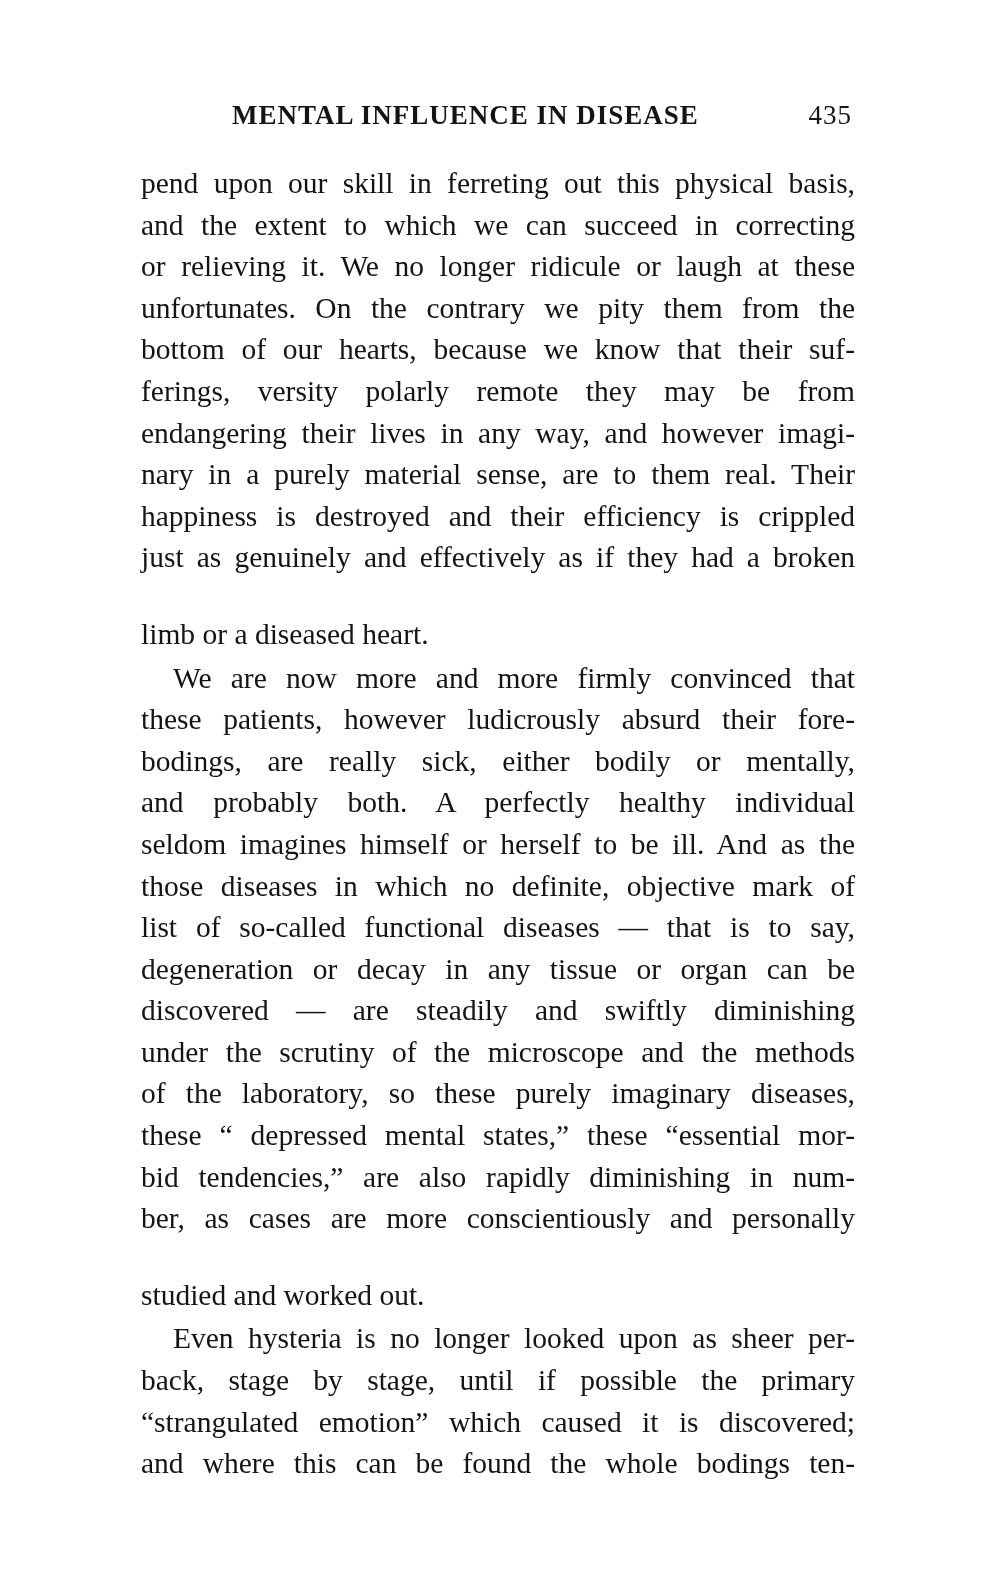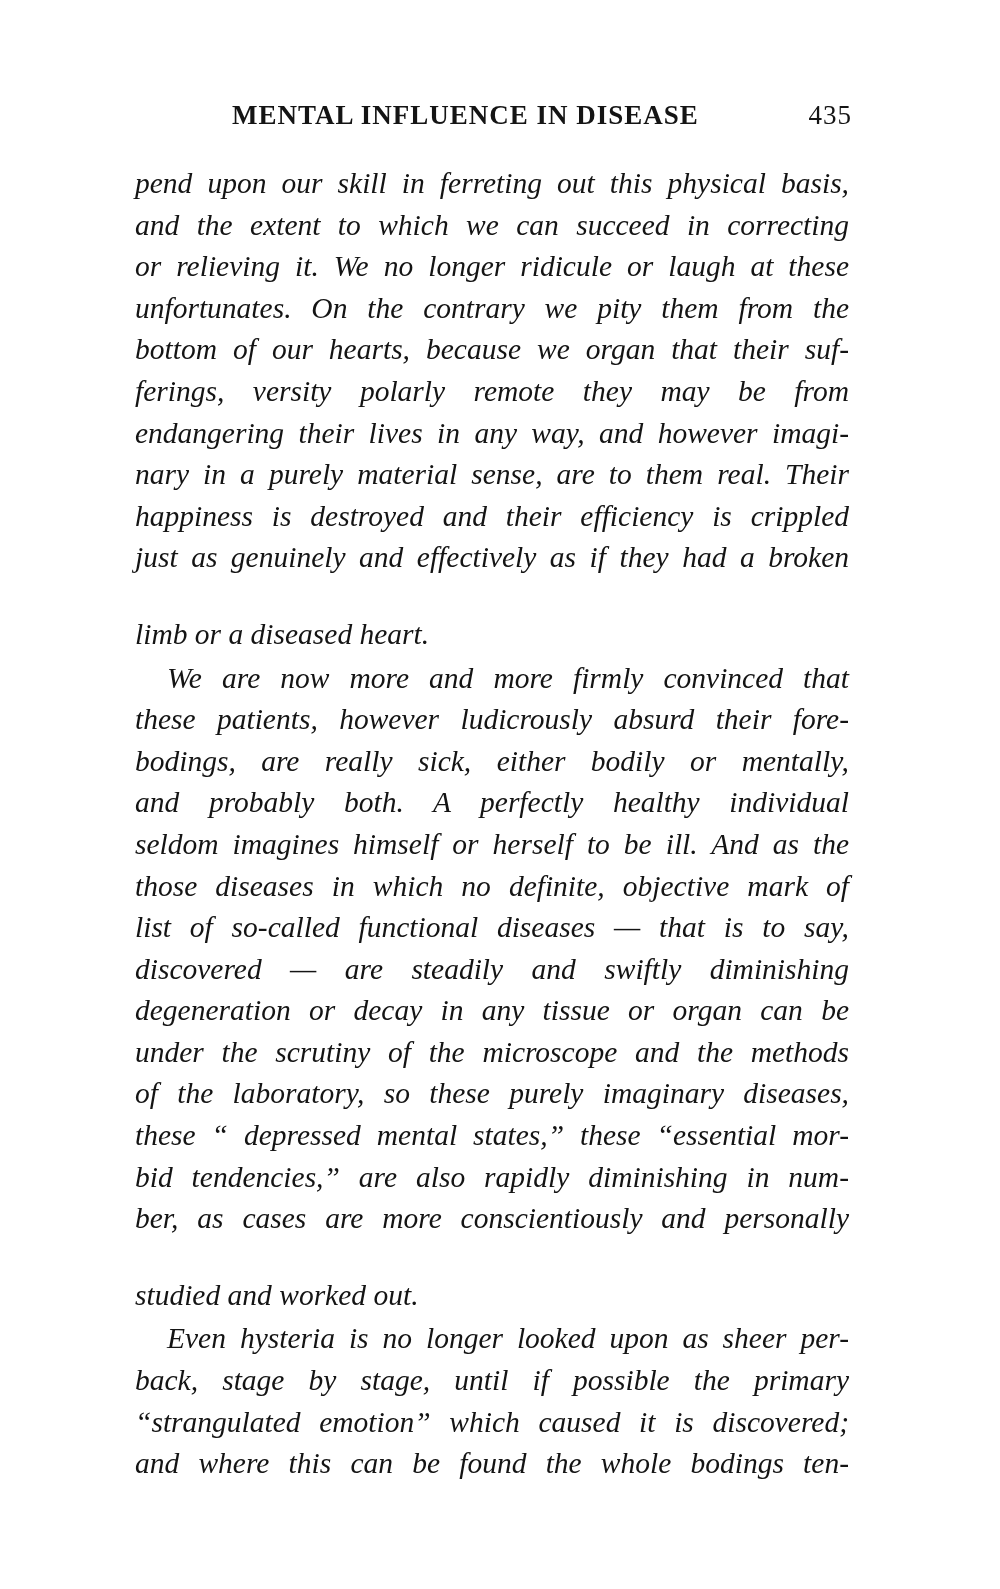--- a/index.html
+++ b/index.html
@@ -2,60 +2,60 @@
 <html><head>
 <meta charset="utf-8">
 <style>
   html, body { margin:0; padding:0; background:#fff; }
   body { width:1000px; height:1589px; position:relative; overflow:hidden;
          font-family:"Liberation Serif","DejaVu Serif",serif; color:#141414; }
   .header { position:absolute; top:100px; left:232px; width:618px; height:40px;
             font-size:27px; letter-spacing:1px; }
   .header .title { position:absolute; left:0; top:0;font-weight:bold; }
   .header .pageno { position:absolute; right:-2px; top:0;margin-left:12px; }
-  .body { position:absolute; left:135px; top:163px; width:714px;font-style:italic; }
+  .body { position:absolute; left:141px; top:163px; width:714px; }
   .line { height:41.6px; line-height:41.6px; font-size:29.5px; white-space:nowrap;
           text-align:justify; text-align-last:justify; }
   .line.last { text-align-last:left;margin-top:35px; }
   .line.indent { padding-left:32px; }
   .gap { height:2px; }
 </style>
 </head>
 <body>
 
 <div class="header">
   <span class="title">MENTAL INFLUENCE IN DISEASE</span>
   <span class="pageno">435</span>
 </div>
 
 <div class="body">
   <div>
     <div class="line">pend upon our skill in ferreting out this physical basis,</div>
     <div class="line">and the extent to which we can succeed in correcting</div>
     <div class="line">or relieving it. We no longer ridicule or laugh at these</div>
     <div class="line">unfortunates. On the contrary we pity them from the</div>
-    <div class="line">bottom of our hearts, because we organ that their suf-</div>
+    <div class="line">bottom of our hearts, because we know that their suf-</div>
     <div class="line">ferings, versity polarly remote they may be from</div>
     <div class="line">endangering their lives in any way, and however imagi-</div>
     <div class="line">nary in a purely material sense, are to them real. Their</div>
     <div class="line">happiness is destroyed and their efficiency is crippled</div>
     <div class="line">just as genuinely and effectively as if they had a broken</div>
     <div class="line last">limb or a diseased heart.</div>
   </div>
   <div class="gap"></div>
   <div>
     <div class="line indent">We are now more and more firmly convinced that</div>
     <div class="line">these patients, however ludicrously absurd their fore-</div>
     <div class="line">bodings, are really sick, either bodily or mentally,</div>
     <div class="line">and probably both. A perfectly healthy individual</div>
     <div class="line">seldom imagines himself or herself to be ill. And as the</div>
     <div class="line">those diseases in which no definite, objective mark of</div>
     <div class="line">list of so-called functional diseases — that is to say,</div>
+    <div class="line">degeneration or decay in any tissue or organ can be</div>
     <div class="line">discovered — are steadily and swiftly diminishing</div>
-    <div class="line">degeneration or decay in any tissue or organ can be</div>
     <div class="line">under the scrutiny of the microscope and the methods</div>
     <div class="line">of the laboratory, so these purely imaginary diseases,</div>
     <div class="line">these “ depressed mental states,” these “essential mor-</div>
     <div class="line">bid tendencies,” are also rapidly diminishing in num-</div>
     <div class="line">ber, as cases are more conscientiously and personally</div>
     <div class="line last">studied and worked out.</div>
   </div>
   <div class="gap"></div>
   <div>
     <div class="line indent">Even hysteria is no longer looked upon as sheer per-</div>

